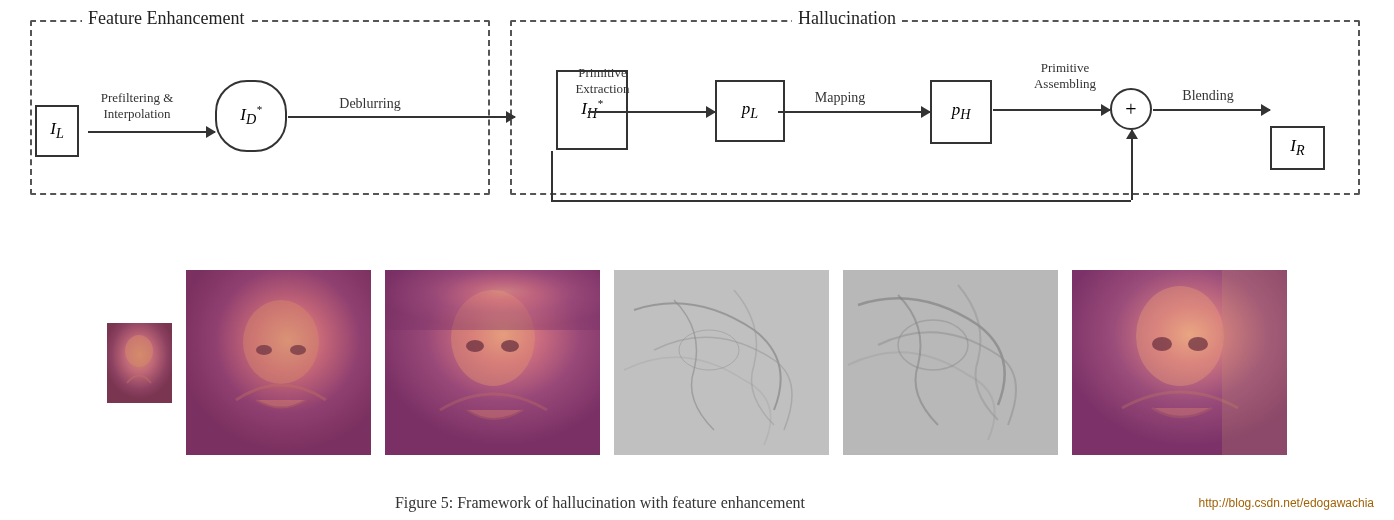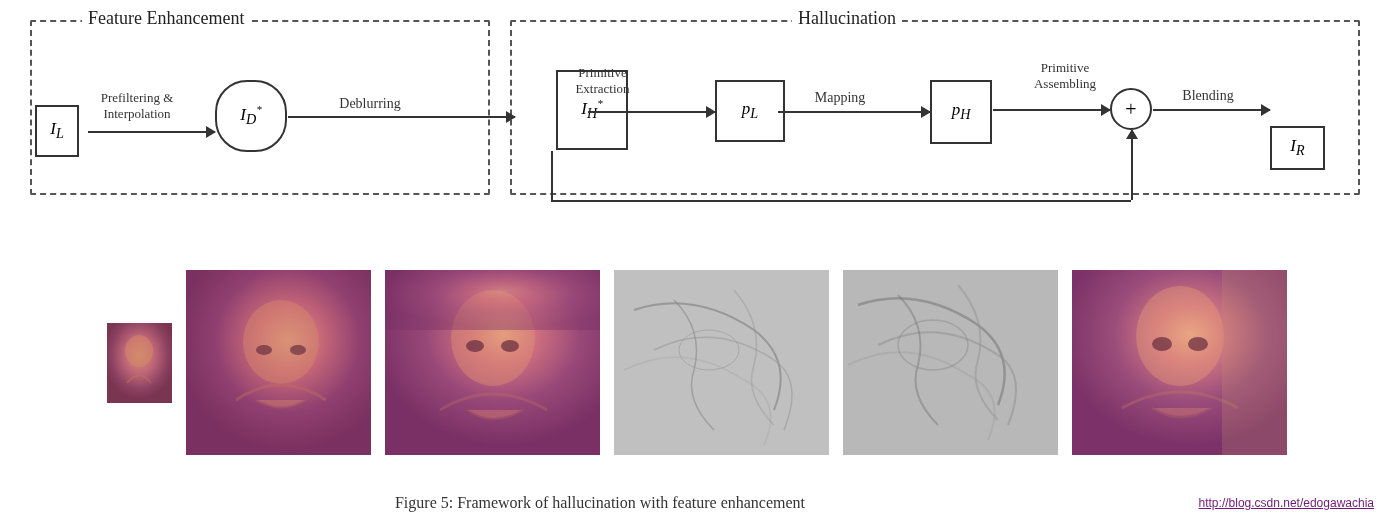--- a/index.html
+++ b/index.html
@@ -206,23 +206,22 @@
       text-align: center;
       font-size: 16px;
       color: #333;
     }
 
     .watermark {
       position: absolute;
       bottom: 10px;
       right: 20px;
       font-size: 12px;
-      color: #701a75;
+      color: #a16207;
       font-family: Arial, sans-serif;
-      text-decoration: underline;
     }
 
     
     .math {
       font-style: italic;
       font-size: 17px;
     }
 
     sup {
       font-size: 11px;

